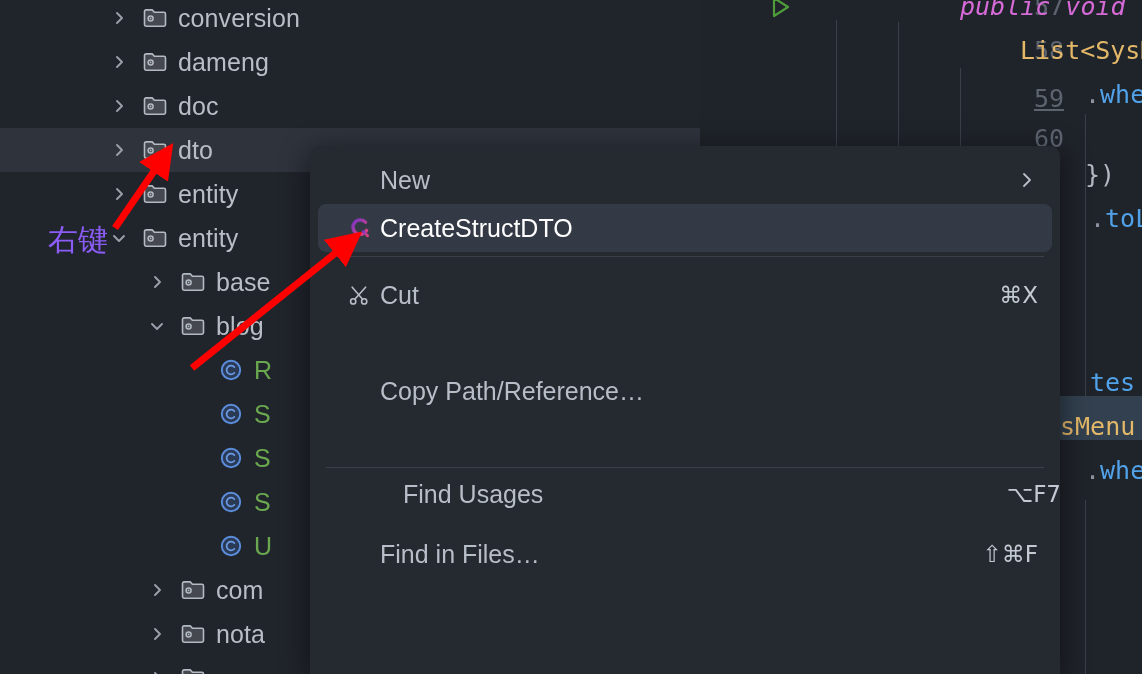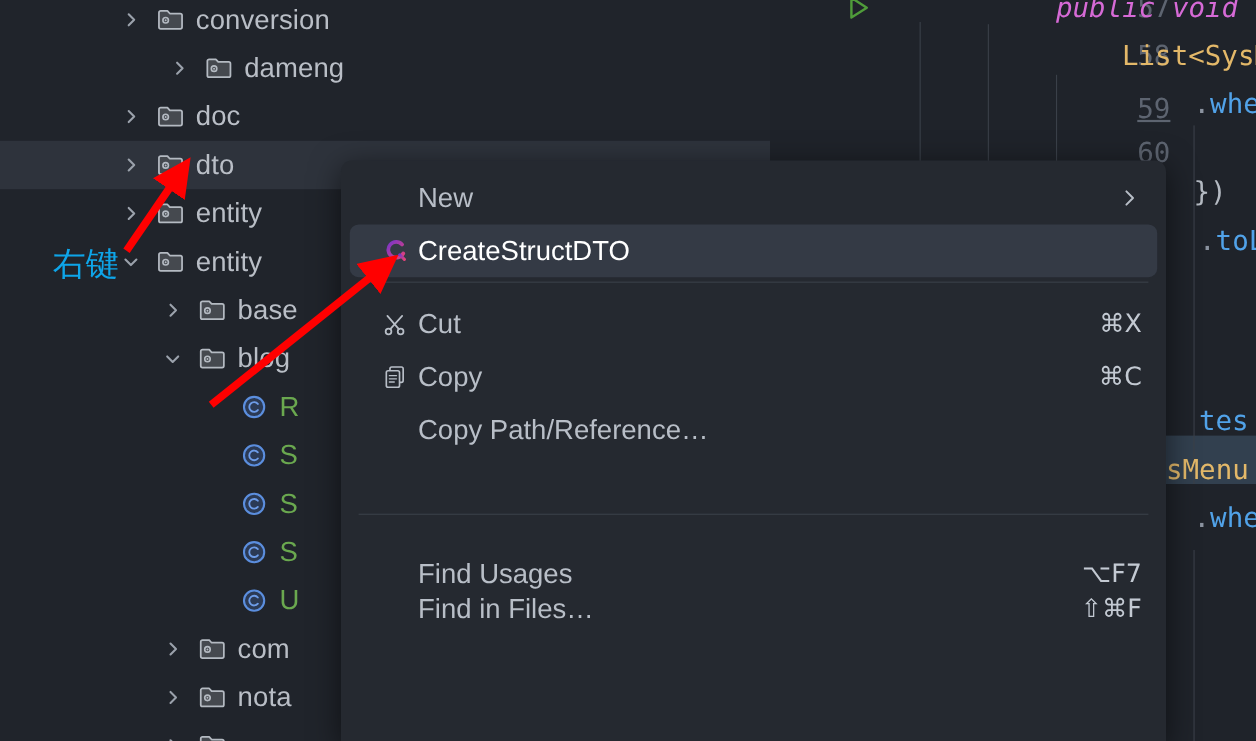--- a/index.html
+++ b/index.html
@@ -87,21 +87,21 @@
   .mi-label.on{color:#ffffff;}
   .mi-short{
     position:absolute;right:22px;font-size:23px;color:#c3c9d2;white-space:nowrap;
     font-family:"DejaVu Sans","Liberation Sans",sans-serif;
   }
   .mi-arrow{position:absolute;right:22px;width:22px;height:22px;}
   .msep{position:absolute;left:16px;width:718px;height:1px;background:#3a4049;}
 
   
   .anno-text{
-    position:absolute;color:#0ea5e9;font-size:30px;font-weight:400;
+    position:absolute;color:#8b5cf6;font-size:30px;font-weight:400;
     font-family:"DejaVu Sans","Liberation Sans",sans-serif;white-space:nowrap;
   }
   #arrows{position:absolute;left:0;top:0;width:1142px;height:674px;pointer-events:none;}
 </style>
 </head>
 <body>
 
 <div id="root">
 
   <div id="editor">
@@ -145,21 +145,21 @@
             <path d="M8 5 L13 10 L8 15" fill="none" stroke="#9aa1ab" stroke-width="1.9" stroke-linecap="round" stroke-linejoin="round"></path>
           </svg>
         </span>
         <span class="folder-ico" style="margin-left: 12px;"><svg width="26" height="26" viewBox="0 0 26 26">
             <path d="M2.5 6.5 A1.6 1.6 0 0 1 4.1 4.9 H10.2 L12.4 7.3 H21.9 A1.6 1.6 0 0 1 23.5 8.9 V19.6 A1.6 1.6 0 0 1 21.9 21.2 H4.1 A1.6 1.6 0 0 1 2.5 19.6 Z" fill="#45494f" stroke="#b4bac2" stroke-width="1.6" stroke-linejoin="round"></path>
             <circle cx="8.6" cy="13.4" r="2.5" fill="none" stroke="#b4bac2" stroke-width="1.5"></circle>
             <circle cx="8.6" cy="13.4" r="0.9" fill="#b4bac2"></circle>
           </svg></span>
         <span class="tree-label">conversion</span>
       </div>
-      <div class="tree-row" style="top: 40px; margin-left: 44px;">
+      <div class="tree-row" style="top: 40px;">
         <span class="twisty" style="margin-left: 108px;">
           <svg width="20" height="20" viewBox="0 0 20 20">
             <path d="M8 5 L13 10 L8 15" fill="none" stroke="#9aa1ab" stroke-width="1.9" stroke-linecap="round" stroke-linejoin="round"></path>
           </svg>
         </span>
         <span class="folder-ico" style="margin-left: 12px;"><svg width="26" height="26" viewBox="0 0 26 26">
             <path d="M2.5 6.5 A1.6 1.6 0 0 1 4.1 4.9 H10.2 L12.4 7.3 H21.9 A1.6 1.6 0 0 1 23.5 8.9 V19.6 A1.6 1.6 0 0 1 21.9 21.2 H4.1 A1.6 1.6 0 0 1 2.5 19.6 Z" fill="#45494f" stroke="#b4bac2" stroke-width="1.6" stroke-linejoin="round"></path>
             <circle cx="8.6" cy="13.4" r="2.5" fill="none" stroke="#b4bac2" stroke-width="1.5"></circle>
             <circle cx="8.6" cy="13.4" r="0.9" fill="#b4bac2"></circle>
           </svg></span>
@@ -354,35 +354,24 @@
         <span class="mi-ico">
           <svg width="26" height="26" viewBox="0 0 26 26">
             <circle cx="6.2" cy="19.4" r="2.6" fill="none" stroke="#b8bec7" stroke-width="1.6"></circle>
             <circle cx="17.2" cy="19.4" r="2.6" fill="none" stroke="#b8bec7" stroke-width="1.6"></circle>
             <path d="M7.8 17.2 L18.6 5.2 M15.6 17.2 L5.2 5.2" stroke="#b8bec7" stroke-width="1.6" stroke-linecap="round"></path>
           </svg>
         </span>
         <span class="mi-label">Cut</span>
         <span class="mi-short">⌘X</span>
       </div>
-      <div class="mi" style="top: 173px;">
-        <span class="mi-ico">
-          <svg width="26" height="26" viewBox="0 0 26 26">
-            <rect x="7.5" y="3.6" width="12" height="14" rx="1.6" fill="none" stroke="#b8bec7" stroke-width="1.5"></rect>
-            <rect x="4.2" y="7" width="12" height="15" rx="1.6" fill="#252930" stroke="#b8bec7" stroke-width="1.5"></rect>
-            <path d="M7 11.5 H13.4 M7 14.4 H13.4 M7 17.3 H11.4" stroke="#b8bec7" stroke-width="1.3" stroke-linecap="round"></path>
-          </svg>
-        </span>
-        <span class="mi-label">Copy</span>
-        <span class="mi-short">⌘C</span>
-      </div>
       <div class="mi" style="top: 221px;">
         <span class="mi-label">Copy Path/Reference…</span>
       </div>
-      <div class="mi" style="top: 352px;">
+      <div class="mi" style="top: 324px; margin-left: 23px;">
         <span class="mi-label">Find Usages</span>
         <span class="mi-short">⌥F7</span>
       </div>
       <div class="mi" style="top: 384px; padding-left: 18px;">
         <span class="mi-label">Find in Files…</span>
         <span class="mi-short">⇧⌘F</span>
       </div>
     </div>
 
   <div class="anno-text" style="left:48px;top:220px;">右键</div>

